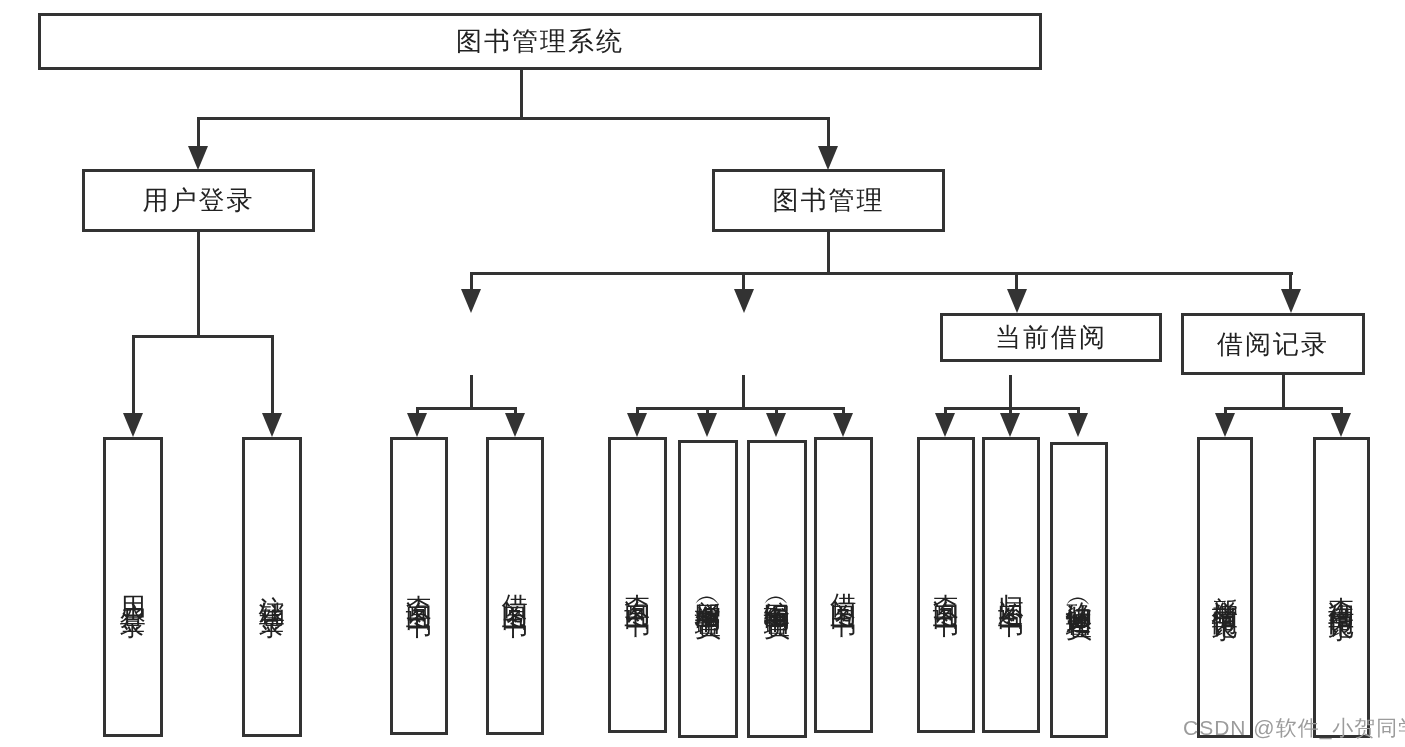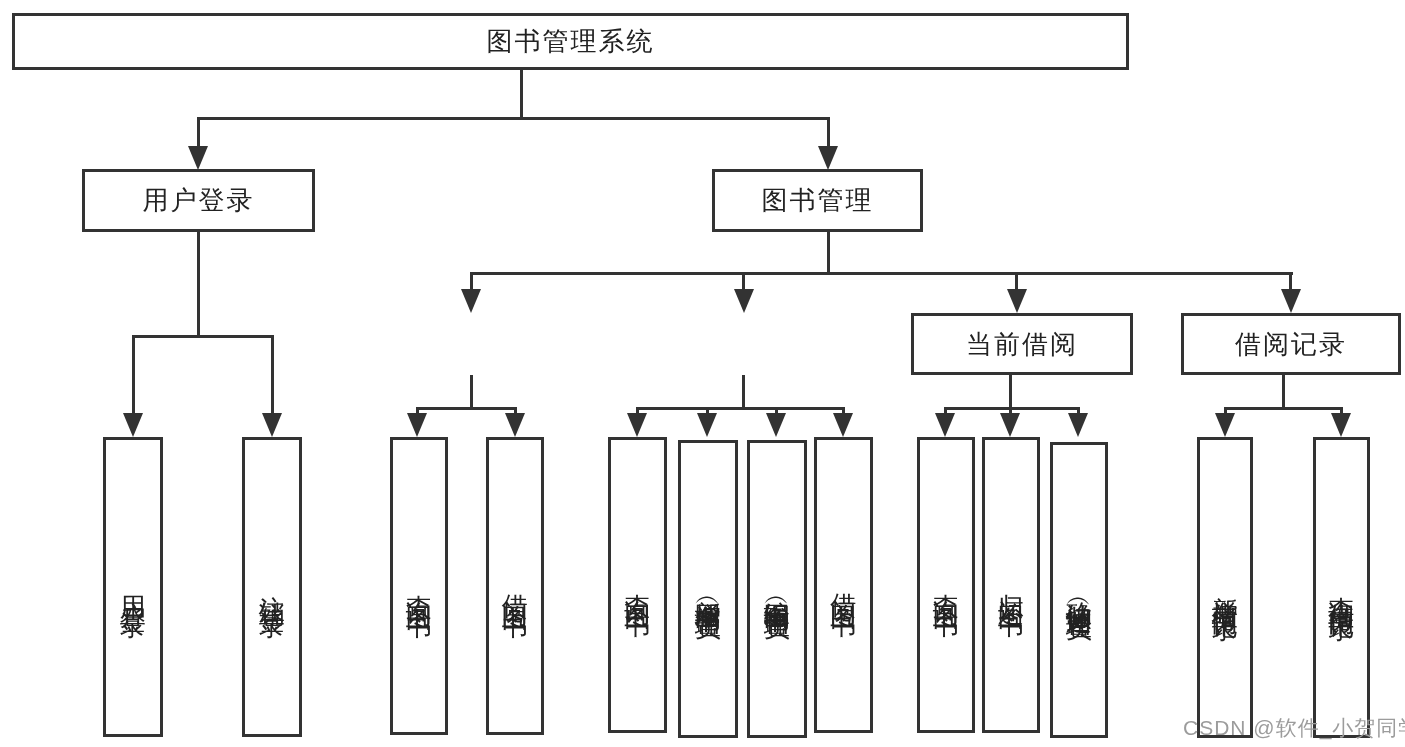--- a/index.html
+++ b/index.html
@@ -49,53 +49,53 @@
     color:#9c9c9c;
     white-space:nowrap;
     z-index:5;
   }
 </style>
 </head>
 <body>
 
 <div class="canvas">
 
-  <div class="box" style="left:12px;top:13px;width:1117px;height:57px;">
+  <div class="box" style="left:38px;top:13px;width:1004px;height:57px;">
     <span class="hlabel">图书管理系统</span>
   </div>
 
   <div class="line" style="left:520px;top:68px;width:3px;height:50px;"></div>
   <div class="line" style="left:197px;top:117px;width:633px;height:3px;"></div>
   <div class="line" style="left:197px;top:117px;width:3px;height:31px;"></div>
   <div class="arrowhead" style="left:188px;top:146px;"></div>
   <div class="line" style="left:827px;top:117px;width:3px;height:31px;"></div>
   <div class="arrowhead" style="left:818px;top:146px;"></div>
 
   <div class="box" style="left:82px;top:169px;width:233px;height:63px;">
     <span class="hlabel">用户登录</span>
   </div>
-  <div class="box" style="left:712px;top:169px;width:211px;height:63px;">
+  <div class="box" style="left:712px;top:169px;width:233px;height:63px;">
     <span class="hlabel">图书管理</span>
   </div>
 
   <div class="line" style="left:827px;top:232px;width:3px;height:43px;"></div>
   <div class="line" style="left:470px;top:272px;width:823px;height:3px;"></div>
   <div class="line" style="left:470px;top:272px;width:3px;height:19px;"></div>
   <div class="arrowhead" style="left:461px;top:289px;"></div>
   <div class="line" style="left:742px;top:272px;width:3px;height:19px;"></div>
   <div class="arrowhead" style="left:734px;top:289px;"></div>
   <div class="line" style="left:1015px;top:272px;width:3px;height:19px;"></div>
   <div class="arrowhead" style="left:1007px;top:289px;"></div>
   <div class="line" style="left:1289px;top:272px;width:3px;height:19px;"></div>
   <div class="arrowhead" style="left:1281px;top:289px;"></div>
 
-  <div class="box" style="left:911px;top:313px;width:222px;height:62px;">
+  <div class="box" style="left:940px;top:313px;width:222px;height:49px;">
     <span class="hlabel">当前借阅</span>
   </div>
-  <div class="box" style="left:1181px;top:313px;width:220px;height:62px;">
+  <div class="box" style="left:1181px;top:313px;width:184px;height:62px;">
     <span class="hlabel">借阅记录</span>
   </div>
 
   <div class="line" style="left:197px;top:232px;width:3px;height:106px;"></div>
   <div class="line" style="left:132px;top:335px;width:142px;height:3px;"></div>
   <div class="line" style="left:132px;top:335px;width:3px;height:80px;"></div>
   <div class="arrowhead" style="left:123px;top:413px;"></div>
   <div class="line" style="left:271px;top:335px;width:3px;height:80px;"></div>
   <div class="arrowhead" style="left:262px;top:413px;"></div>
 

